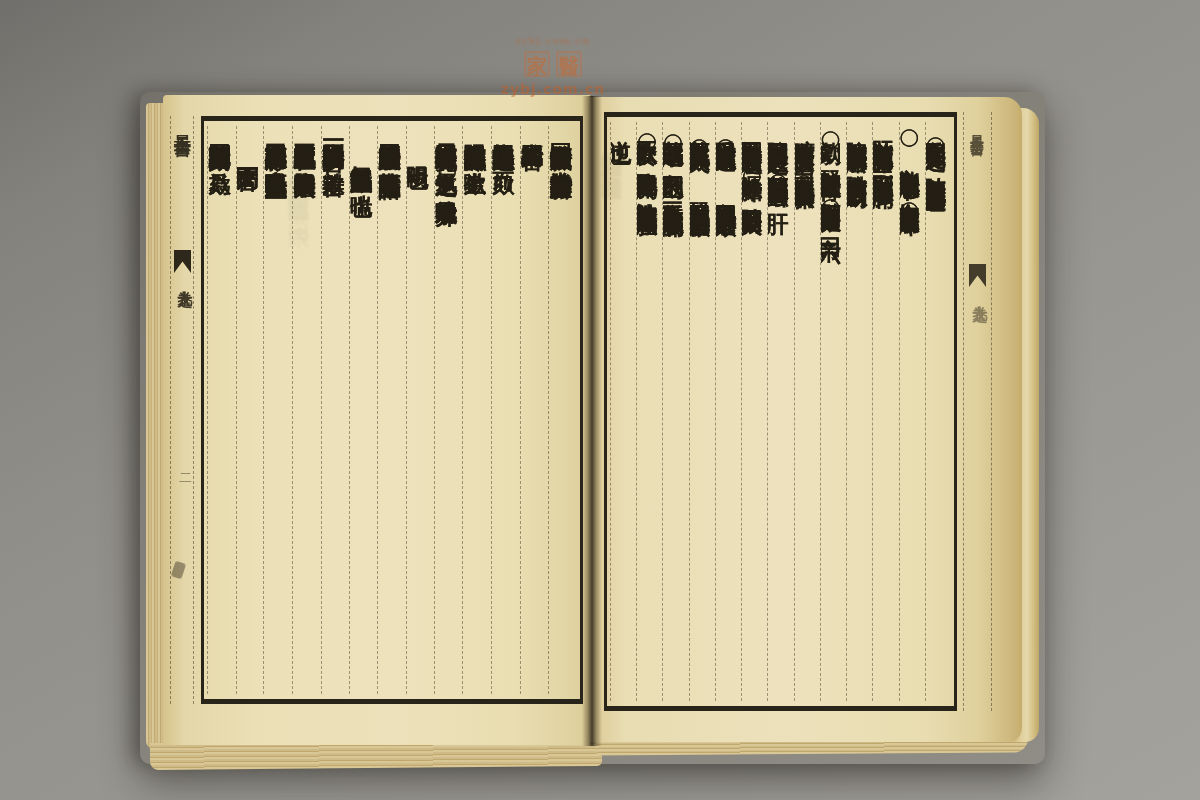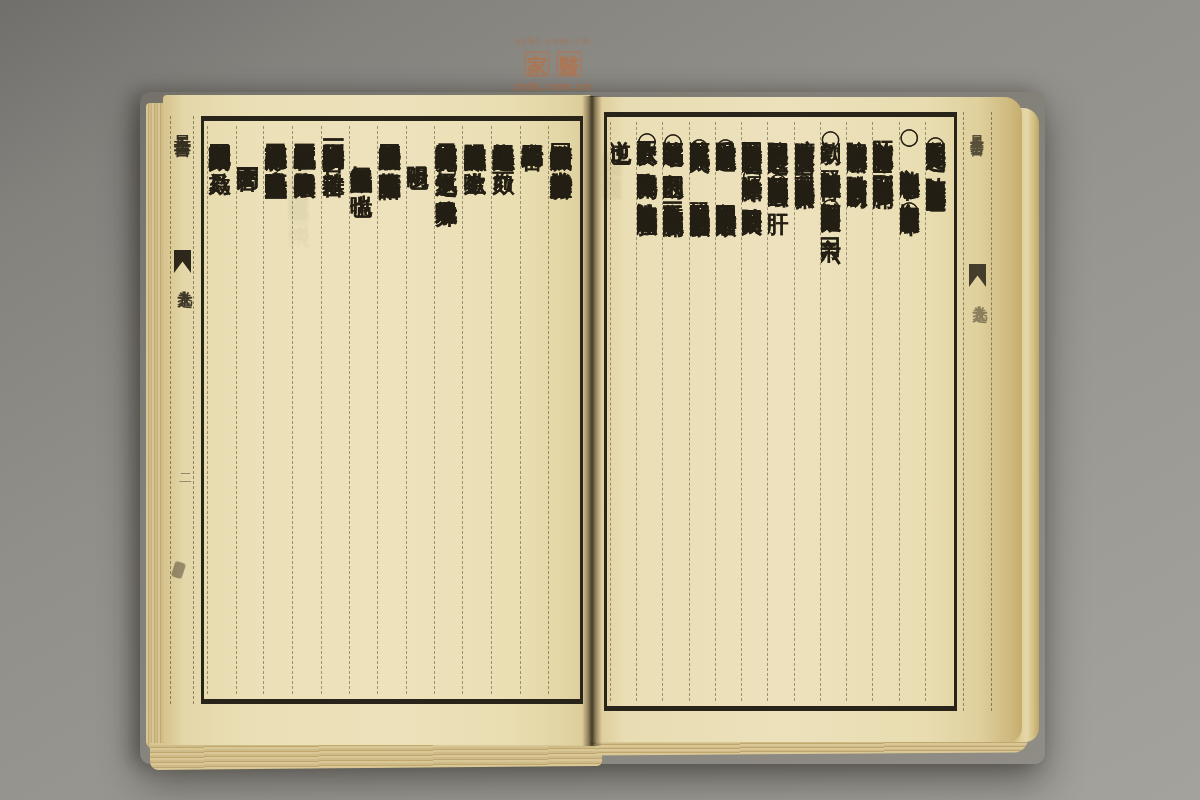--- a/index.html
+++ b/index.html
@@ -56,21 +56,21 @@
   #spine-right .spine-vol{left:13px;top:182px;font-size:15px;opacity:.45;filter:blur(.6px);}
   .page-mark{position:absolute;left:10px;top:348px;font-size:13px;color:#241e12;opacity:.55;writing-mode:vertical-rl;}
   .smudge{position:absolute;left:7px;top:446px;width:11px;height:16px;border-radius:3px;
     background:rgba(32,26,14,.4);transform:rotate(18deg);filter:blur(.5px);}
   
   #watermark{position:absolute;left:488px;top:36px;width:130px;text-align:center;pointer-events:none;}
   #wm-topline{font-size:9px;color:#c25a20;opacity:.32;letter-spacing:1.5px;filter:blur(1px);font-weight:700;}
   #wm-seals{margin-top:5px;display:flex;justify-content:center;gap:6px;opacity:.5;filter:blur(.6px);}
   .wm-seal{width:26px;height:26px;line-height:26px;font-size:20px;color:#cf6526;font-weight:700;
     border:2px solid rgba(205,100,45,.55);border-radius:3px;background:rgba(210,110,50,.14);box-sizing:border-box;}
-  #wm-url{margin-top:4px;font-size:10px;font-weight:700;color:#c85d22;opacity:.48;letter-spacing:1px;
+  #wm-url{margin-top:4px;font-size:14px;font-weight:700;color:#c85d22;opacity:.48;letter-spacing:1px;
     filter:blur(.7px);font-family:"DejaVu Sans","Liberation Sans",sans-serif;}
 </style>
 </head>
 <body>
 
 <div id="scene">
   <div id="book-shadow"></div>
 
   <div id="edge-left"></div>
   <div id="edge-bottom-left"></div>

